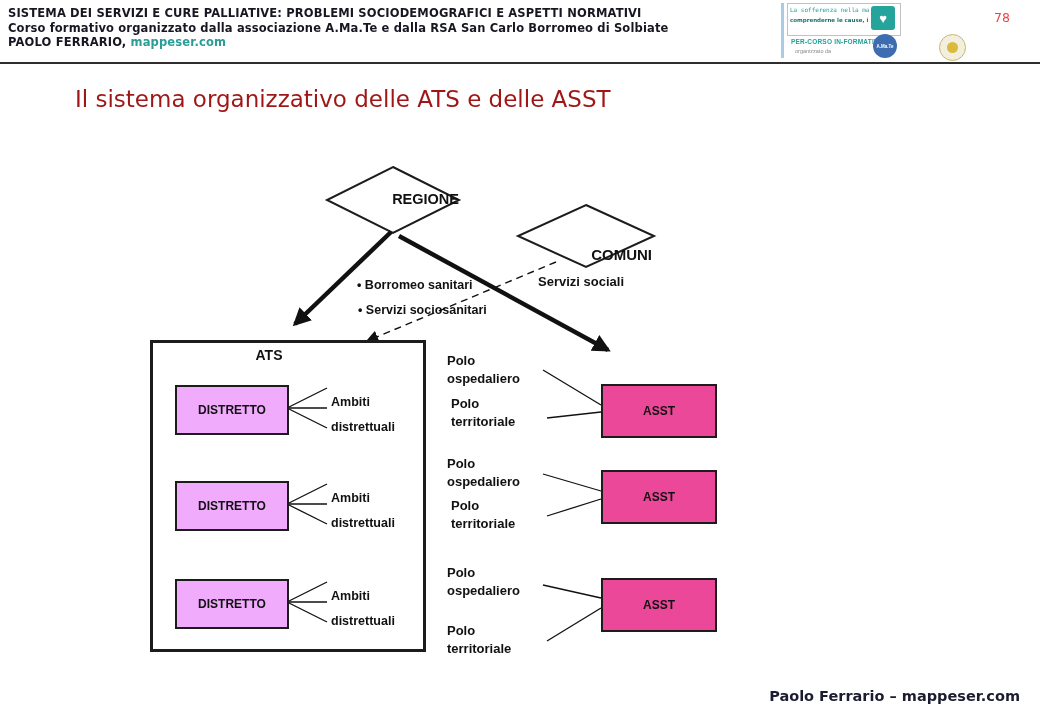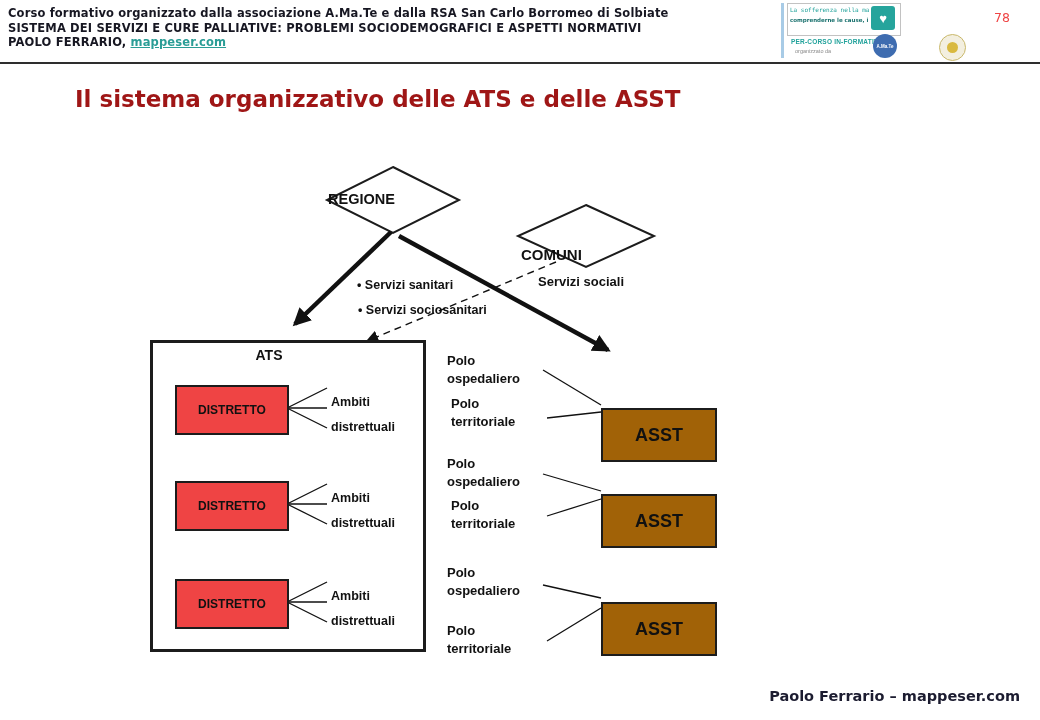--- a/index.html
+++ b/index.html
@@ -2,21 +2,21 @@
 <html><head>
 <meta charset="utf-8">
 <style>
   html,body{margin:0;padding:0;}
   body{width:1040px;height:720px;background:#fff;overflow:hidden;position:relative;
        font-family:"Liberation Sans",sans-serif;color:#111;}
   .abs{position:absolute;}
   
   .hdr{left:8px;top:6px;width:772px;font-family:"DejaVu Sans",sans-serif;
        font-weight:bold;font-size:11.5px;line-height:14.5px;color:#171722;letter-spacing:.15px;}
-  .hdr a, .link{color:#2a9d96;text-decoration:underline;cursor:pointer;}
+  .hdr a, .link{color:#2a9d96;cursor:pointer;}
   .pagenum{left:994px;top:10px;font-size:12.5px;color:#ef4444;font-family:"DejaVu Sans",sans-serif;}
   .rule{left:0;top:62px;width:1040px;height:0;border-top:2px solid #2e2e2e;}
   
   .badge-wrap{left:781px;top:3px;width:198px;height:57px;}
   .badge-bar{left:0;top:0;width:3px;height:55px;background:#a8cbe6;}
   .badge-card{left:6px;top:0;width:112px;height:31px;background:#fff;border:1px solid #c2c2c2;}
   .badge-l1{left:9px;top:3px;width:80px;font-family:"DejaVu Sans Mono",monospace;
             font-size:6px;color:#21a29b;white-space:nowrap;overflow:hidden;}
   .badge-l2{left:9px;top:14px;width:80px;font-size:5.5px;font-weight:bold;color:#18706d;
             white-space:nowrap;overflow:hidden;font-family:"DejaVu Sans",sans-serif;}
@@ -24,46 +24,46 @@
             display:flex;align-items:center;justify-content:center;color:#fff;font-size:13px;}
   .badge-l3{left:10px;top:35px;font-size:6.5px;font-weight:bold;color:#21a29b;letter-spacing:.2px;}
   .badge-l4{left:14px;top:45px;font-size:5.5px;color:#8a8a8a;}
   .logo-circle1{left:92px;top:31px;width:24px;height:24px;border-radius:50%;background:#3e6cb0;
                 display:flex;align-items:center;justify-content:center;color:#fff;font-size:4.5px;font-weight:bold;}
   .logo-circle2{left:158px;top:31px;width:25px;height:25px;border-radius:50%;background:#f3efdf;
                 border:1px solid #c9b86a;display:flex;align-items:center;justify-content:center;}
   .logo-circle2 i{width:11px;height:11px;border-radius:50%;background:#d9b93f;display:block;}
   
   .title{left:75px;top:86px;width:820px;font-family:"DejaVu Sans",sans-serif;
-         font-weight:bold;font-size:23px;color:#9f1616;}
+         font-weight:normal;font-size:23px;color:#9f1616;}
   
   svg.lines{left:0;top:0;pointer-events:none;z-index:1;}
   .dlabel{z-index:2;font-weight:bold;color:#111;}
-  .diamond-label{width:131px;text-align:left;font-size:14.5px;}
+  .diamond-label{width:131px;text-align:right;font-size:14.5px;}
   .bullet{font-size:12.5px;}
   .bullet::before{content:"• ";}
   .soc{font-size:13px;}
   .ats-box{left:150px;top:340px;width:270px;height:306px;border:3px solid #1c1c1c;z-index:1;background:transparent;}
   .ats-label{left:134px;top:347px;width:270px;text-align:center;font-size:14px;}
-  .distretto{width:110px;height:46px;border:2px solid #1c1c1c;background:#ef4444;z-index:2;
+  .distretto{width:110px;height:46px;border:2px solid #1c1c1c;background:#f0abfc;z-index:2;
              display:flex;align-items:center;justify-content:center;font-size:12px;font-weight:bold;}
   .ambiti{width:92px;font-size:12.5px;line-height:25px;}
   .polo{width:96px;text-align:left;font-size:13px;line-height:17.5px;}
-  .asst-box{left:601px;width:112px;height:50px;border:2px solid #1c1c1c;background:#a16207;z-index:2;
-            display:flex;align-items:center;justify-content:center;font-size:18px;font-weight:bold;margin-top:24px;}
+  .asst-box{left:601px;width:112px;height:50px;border:2px solid #1c1c1c;background:#ec4899;z-index:2;
+            display:flex;align-items:center;justify-content:center;font-size:12px;font-weight:bold;}
   
   .footer{right:20px;top:688px;font-family:"DejaVu Sans",sans-serif;font-weight:bold;
           font-size:14.5px;color:#1c1c30;}
 </style>
 </head>
 <body>
 
 <div class="abs hdr">
+  <div>SISTEMA DEI SERVIZI E CURE PALLIATIVE: PROBLEMI SOCIODEMOGRAFICI E ASPETTI NORMATIVI</div>
   <div>Corso formativo organizzato dalla associazione A.Ma.Te e dalla RSA San Carlo Borromeo di Solbiate</div>
-  <div>SISTEMA DEI SERVIZI E CURE PALLIATIVE: PROBLEMI SOCIODEMOGRAFICI E ASPETTI NORMATIVI</div>
   <div>
     <span>PAOLO FERRARIO,</span>
     <span class="link">mappeser.com</span>
   </div>
 </div>
 
 <div class="abs pagenum">78</div>
 
 <div class="abs badge-wrap">
   <div class="abs badge-bar"></div>
@@ -123,21 +123,21 @@
     <line x1="543" y1="474" x2="601" y2="491"></line>
       <line x1="547" y1="516" x2="601" y2="499"></line>
     <line x1="543" y1="585" x2="601" y2="598"></line>
       <line x1="547" y1="641" x2="601" y2="608"></line>
   </g>
 </svg>
 
 <div class="abs dlabel diamond-label" style="left:328px;top:191px;">REGIONE</div>
 <div class="abs dlabel diamond-label" style="left:521px;top:227px;font-size:15px;margin-top:19px;">COMUNI</div>
 
-<div class="abs dlabel bullet" style="left:357px;top:278px;">Servizi sanitari</div>
+<div class="abs dlabel bullet" style="left:357px;top:278px;">Borromeo sanitari</div>
 <div class="abs dlabel bullet" style="left:358px;top:303px;">Servizi sociosanitari</div>
 <div class="abs dlabel soc" style="left:538px;top:274px;">Servizi sociali</div>
 
 <div class="abs ats-box"></div>
 <div class="abs dlabel ats-label">ATS</div>
 
 <div class="abs distretto" style="left:175px;top:385px;">DISTRETTO</div>
 <div class="abs distretto" style="left:175px;top:481px;">DISTRETTO</div>
 <div class="abs distretto" style="left:175px;top:579px;">DISTRETTO</div>
 

